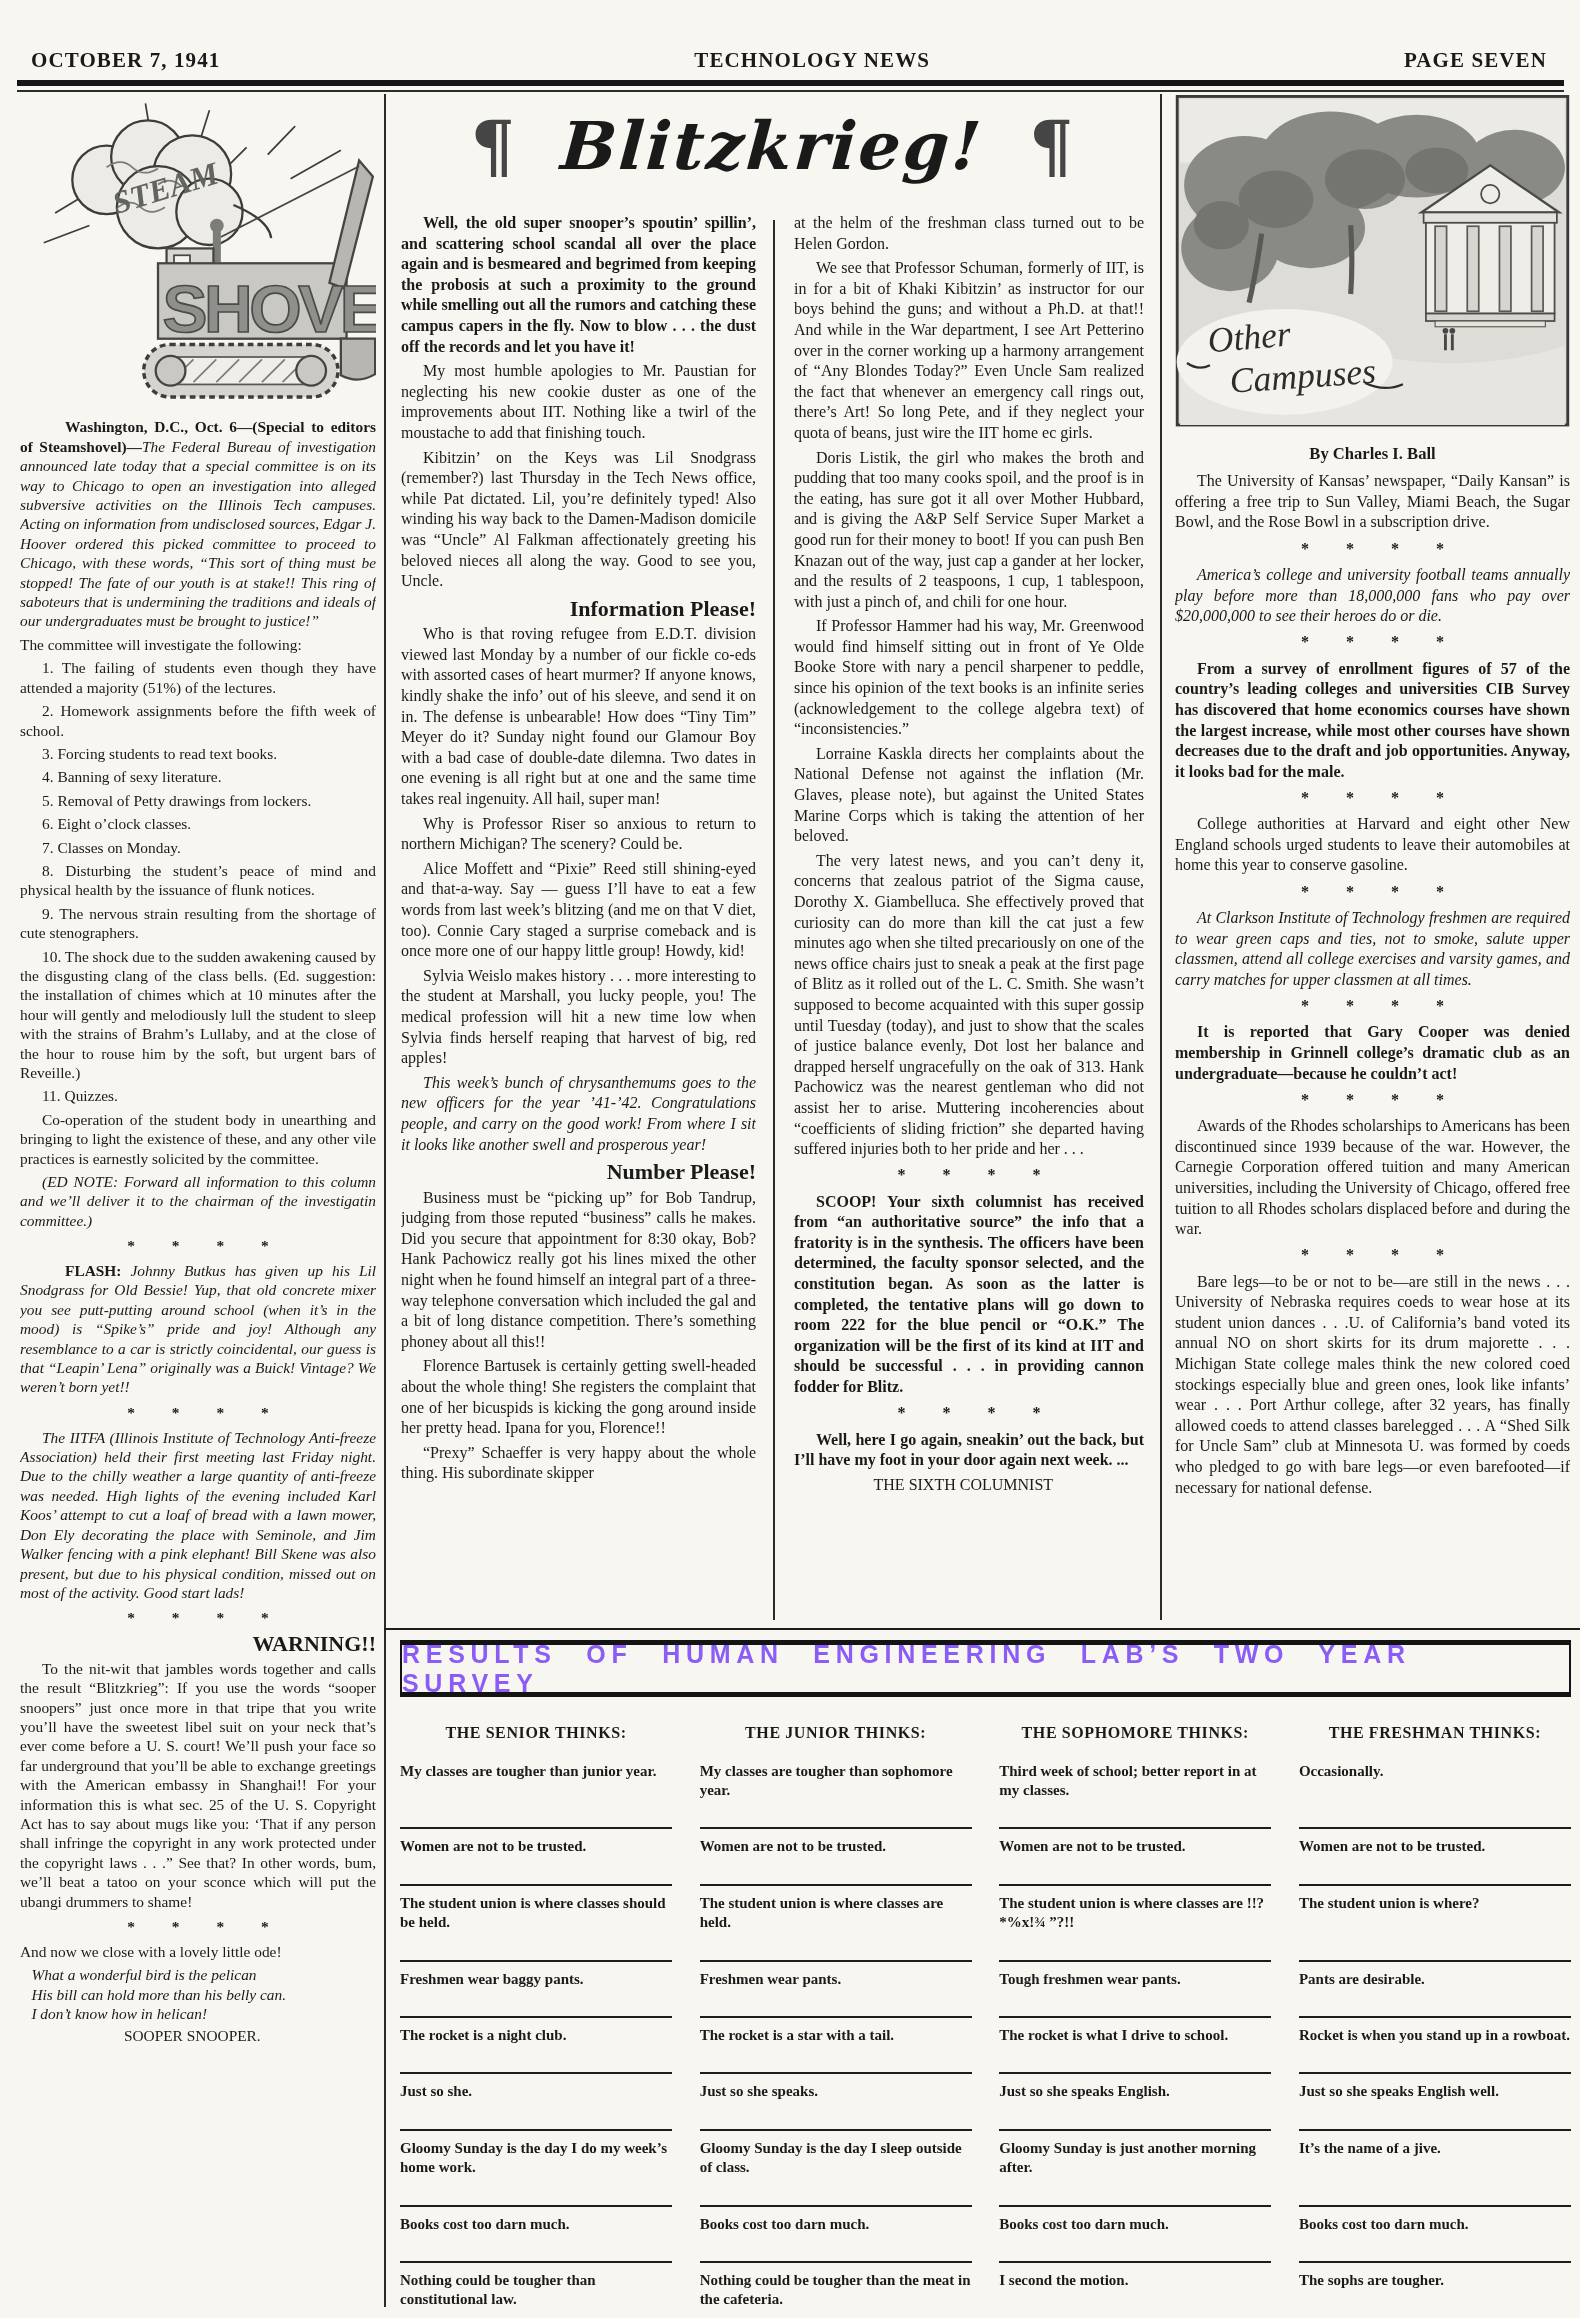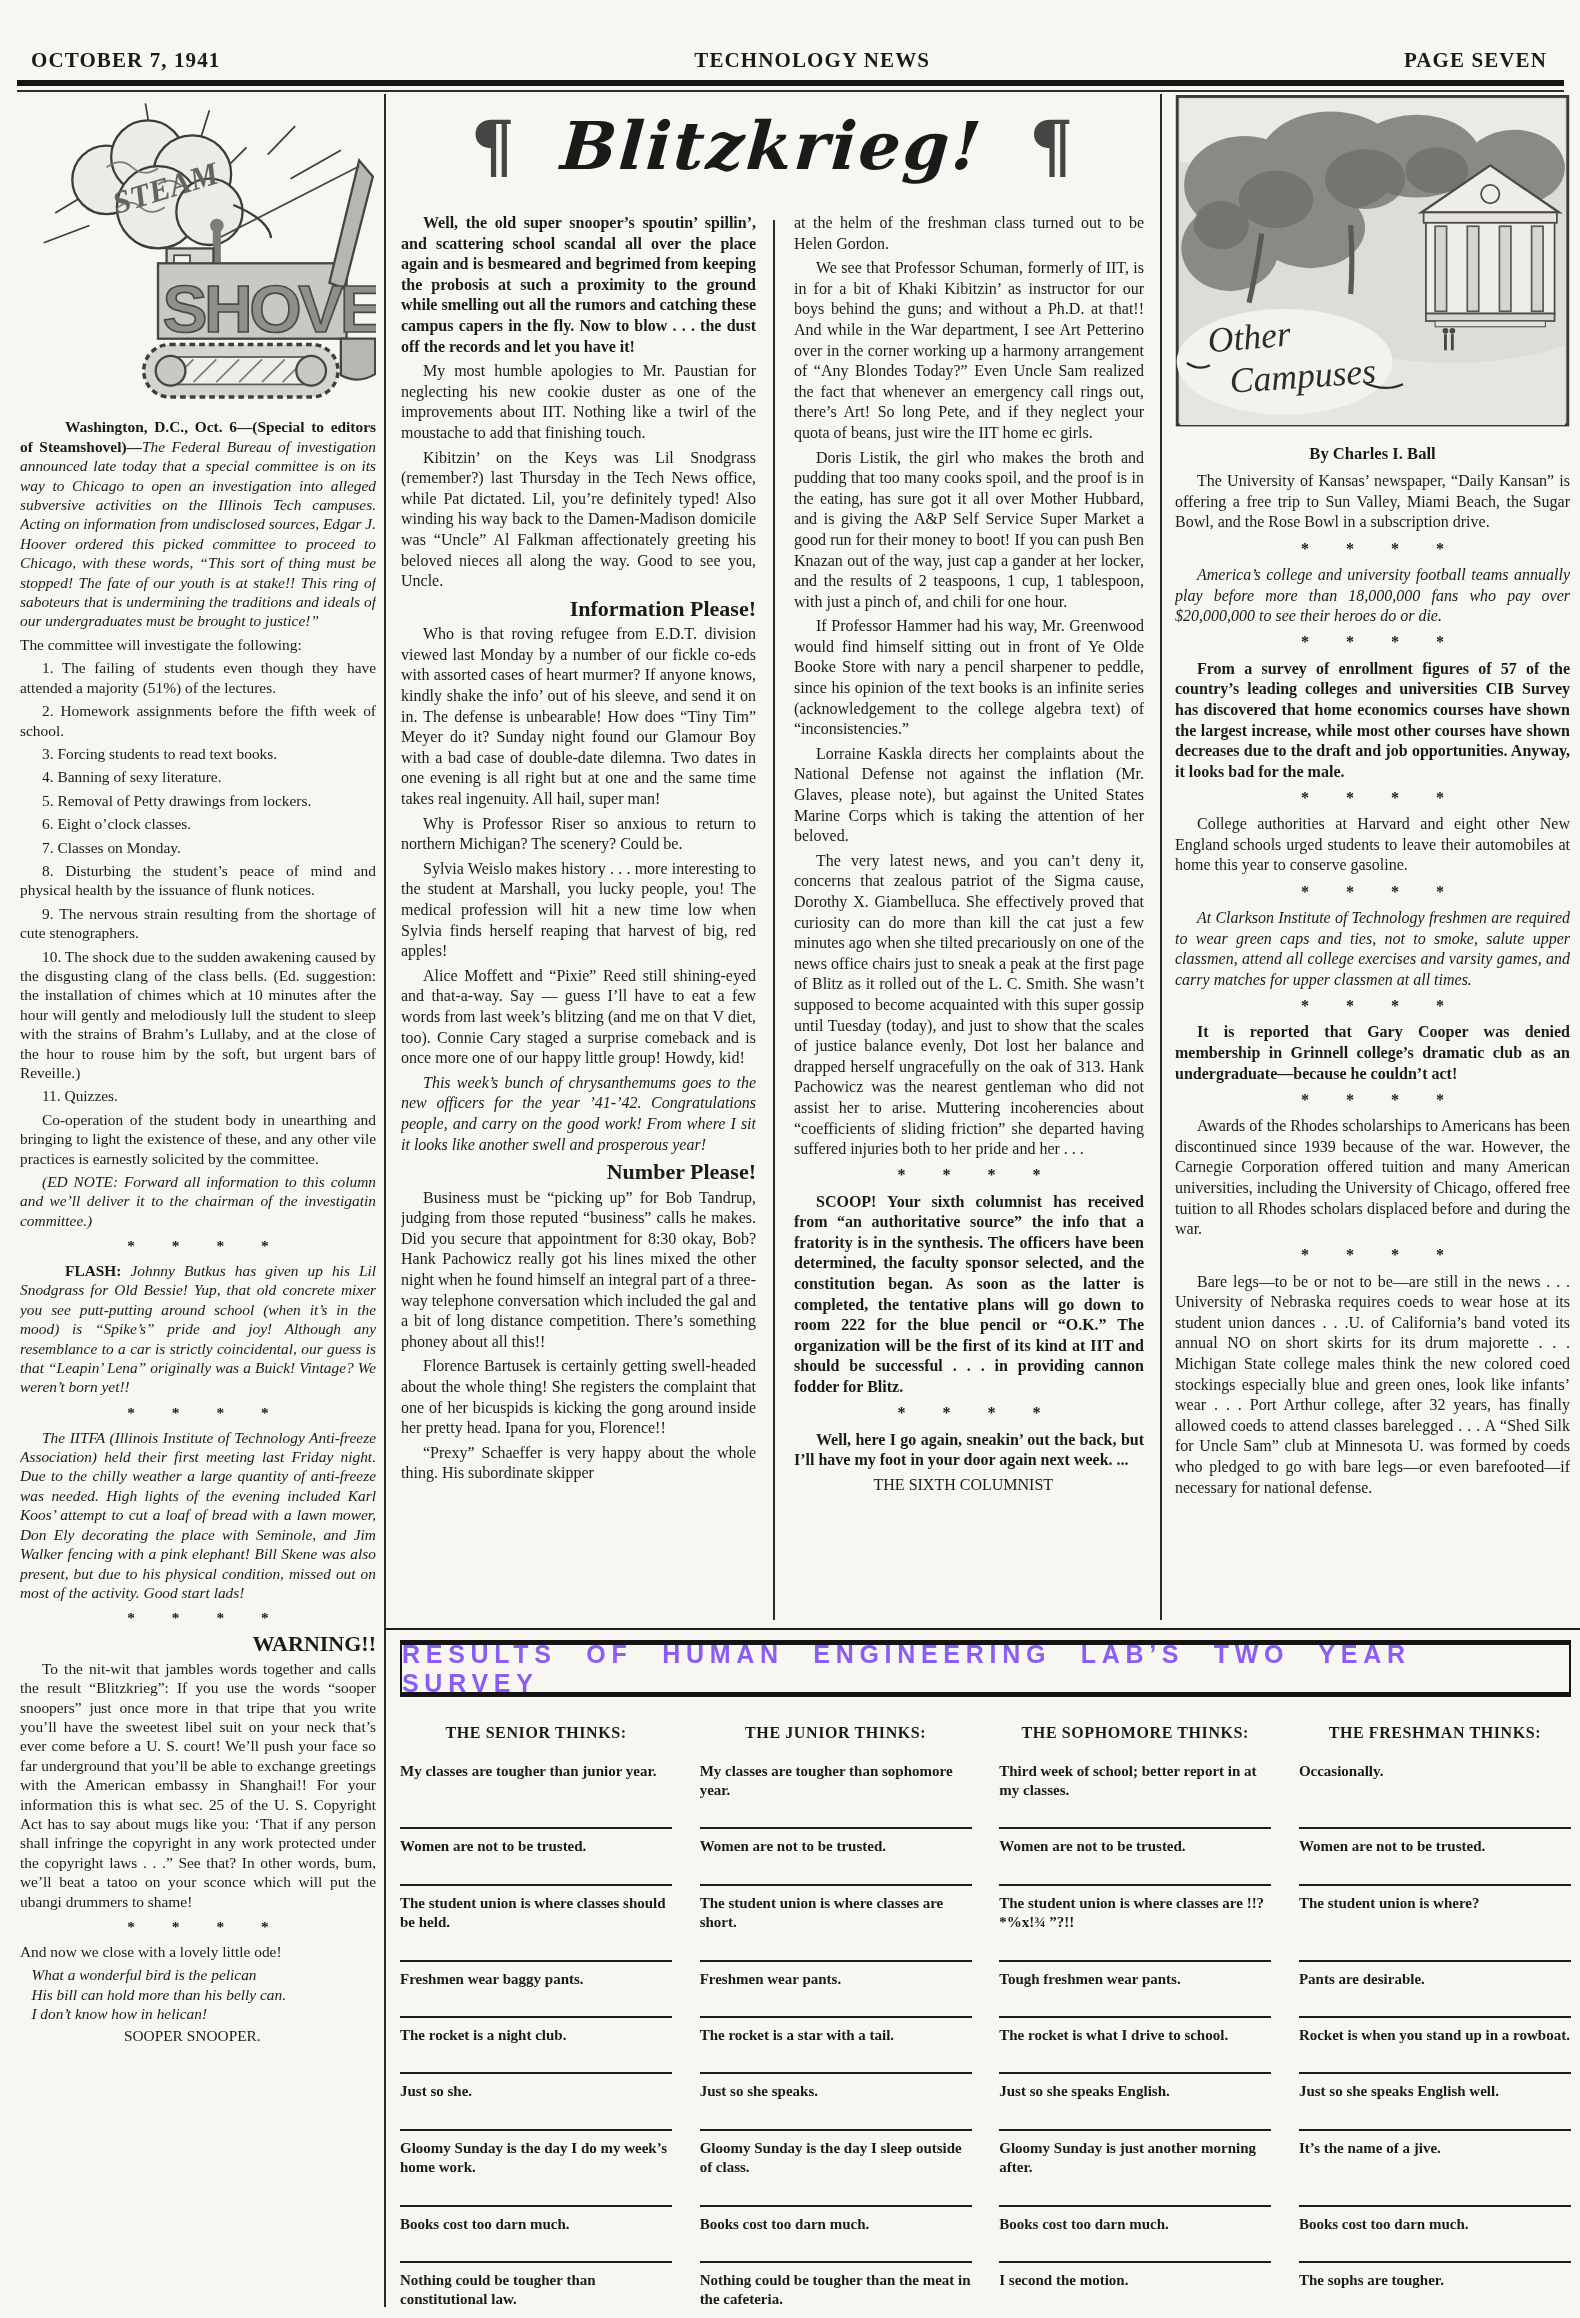--- a/index.html
+++ b/index.html
@@ -146,22 +146,22 @@
     <span class="pilcrow">¶</span>
   </div>
 
   <div class="col col2">
     <p class="bold">Well, the old super snooper’s spoutin’ spillin’, and scattering school scandal all over the place again and is besmeared and begrimed from keeping the probosis at such a proximity to the ground while smelling out all the rumors and catching these campus capers in the fly. Now to blow . . . the dust off the records and let you have it!</p>
     <p>My most humble apologies to Mr. Paustian for neglecting his new cookie duster as one of the improvements about IIT. Nothing like a twirl of the moustache to add that finishing touch.</p>
     <p>Kibitzin’ on the Keys was Lil Snodgrass (remember?) last Thursday in the Tech News office, while Pat dictated. Lil, you’re definitely typed! Also winding his way back to the Damen-Madison domicile was “Uncle” Al Falkman affectionately greeting his beloved nieces all along the way. Good to see you, Uncle.</p>
     <div class="colhead">Information Please!</div>
     <p>Who is that roving refugee from E.D.T. division viewed last Monday by a number of our fickle co-eds with assorted cases of heart murmer? If anyone knows, kindly shake the info’ out of his sleeve, and send it on in. The defense is unbearable! How does “Tiny Tim” Meyer do it? Sunday night found our Glamour Boy with a bad case of double-date dilemna. Two dates in one evening is all right but at one and the same time takes real ingenuity. All hail, super man!</p>
     <p>Why is Professor Riser so anxious to return to northern Michigan? The scenery? Could be.</p>
+    <p>Alice Moffett and “Pixie” Reed still shining-eyed and that-a-way. Say — guess I’ll have to eat a few words from last week’s blitzing (and me on that V diet, too). Connie Cary staged a surprise comeback and is once more one of our happy little group! Howdy, kid!</p>
     <p>Sylvia Weislo makes history . . . more interesting to the student at Marshall, you lucky people, you! The medical profession will hit a new time low when Sylvia finds herself reaping that harvest of big, red apples!</p>
-    <p>Alice Moffett and “Pixie” Reed still shining-eyed and that-a-way. Say — guess I’ll have to eat a few words from last week’s blitzing (and me on that V diet, too). Connie Cary staged a surprise comeback and is once more one of our happy little group! Howdy, kid!</p>
     <p class="it">This week’s bunch of chrysanthemums goes to the new officers for the year ’41-’42. Congratulations people, and carry on the good work! From where I sit it looks like another swell and prosperous year!</p>
     <div class="colhead">Number Please!</div>
     <p>Business must be “picking up” for Bob Tandrup, judging from those reputed “business” calls he makes. Did you secure that appointment for 8:30 okay, Bob? Hank Pachowicz really got his lines mixed the other night when he found himself an integral part of a three-way telephone conversation which included the gal and a bit of long distance competition. There’s something phoney about all this!!</p>
     <p>Florence Bartusek is certainly getting swell-headed about the whole thing! She registers the complaint that one of her bicuspids is kicking the gong around inside her pretty head. Ipana for you, Florence!!</p>
     <p>“Prexy” Schaeffer is very happy about the whole thing. His subordinate skipper</p>
   </div>
 
   <div class="col col3">
     <p class="noindent">at the helm of the freshman class turned out to be Helen Gordon.</p>
     <p>We see that Professor Schuman, formerly of IIT, is in for a bit of Khaki Kibitzin’ as instructor for our boys behind the guns; and without a Ph.D. at that!! And while in the War department, I see Art Petterino over in the corner working up a harmony arrangement of “Any Blondes Today?” Even Uncle Sam realized the fact that whenever an emergency call rings out, there’s Art! So long Pete, and if they neglect your quota of beans, just wire the IIT home ec girls.</p>
@@ -252,21 +252,21 @@
     <div class="sv-c">My classes are tougher than sophomore year.</div>
     <div class="sv-c">Third week of school; better report in at my classes.</div>
     <div class="sv-c">Occasionally.</div>
 
     <div class="sv-c">Women are not to be trusted.</div>
     <div class="sv-c">Women are not to be trusted.</div>
     <div class="sv-c">Women are not to be trusted.</div>
     <div class="sv-c">Women are not to be trusted.</div>
 
     <div class="sv-c">The student union is where classes should be held.</div>
-    <div class="sv-c">The student union is where classes are short.</div>
+    <div class="sv-c">The student union is where classes are held.</div>
     <div class="sv-c">The student union is where classes are !!?*%x!¾  ”?!!</div>
     <div class="sv-c">The student union is where?</div>
 
     <div class="sv-c">Freshmen wear baggy pants.</div>
     <div class="sv-c">Freshmen wear pants.</div>
     <div class="sv-c">Tough freshmen wear pants.</div>
     <div class="sv-c">Pants are desirable.</div>
 
     <div class="sv-c">The rocket is a night club.</div>
     <div class="sv-c">The rocket is a star with a tail.</div>

